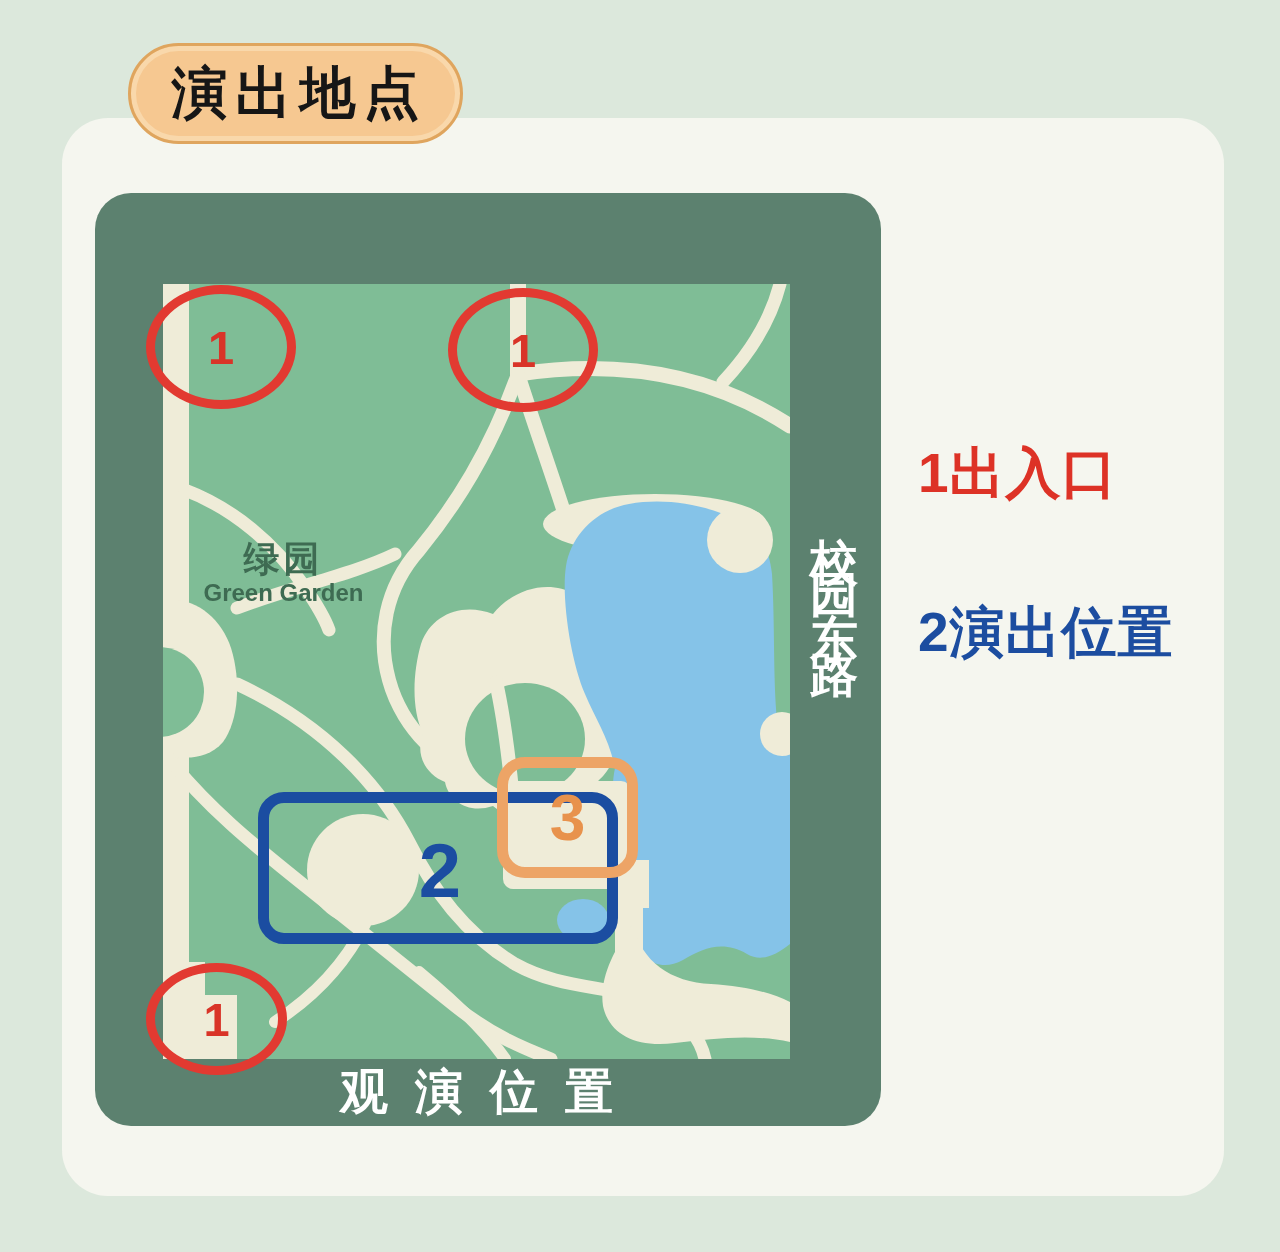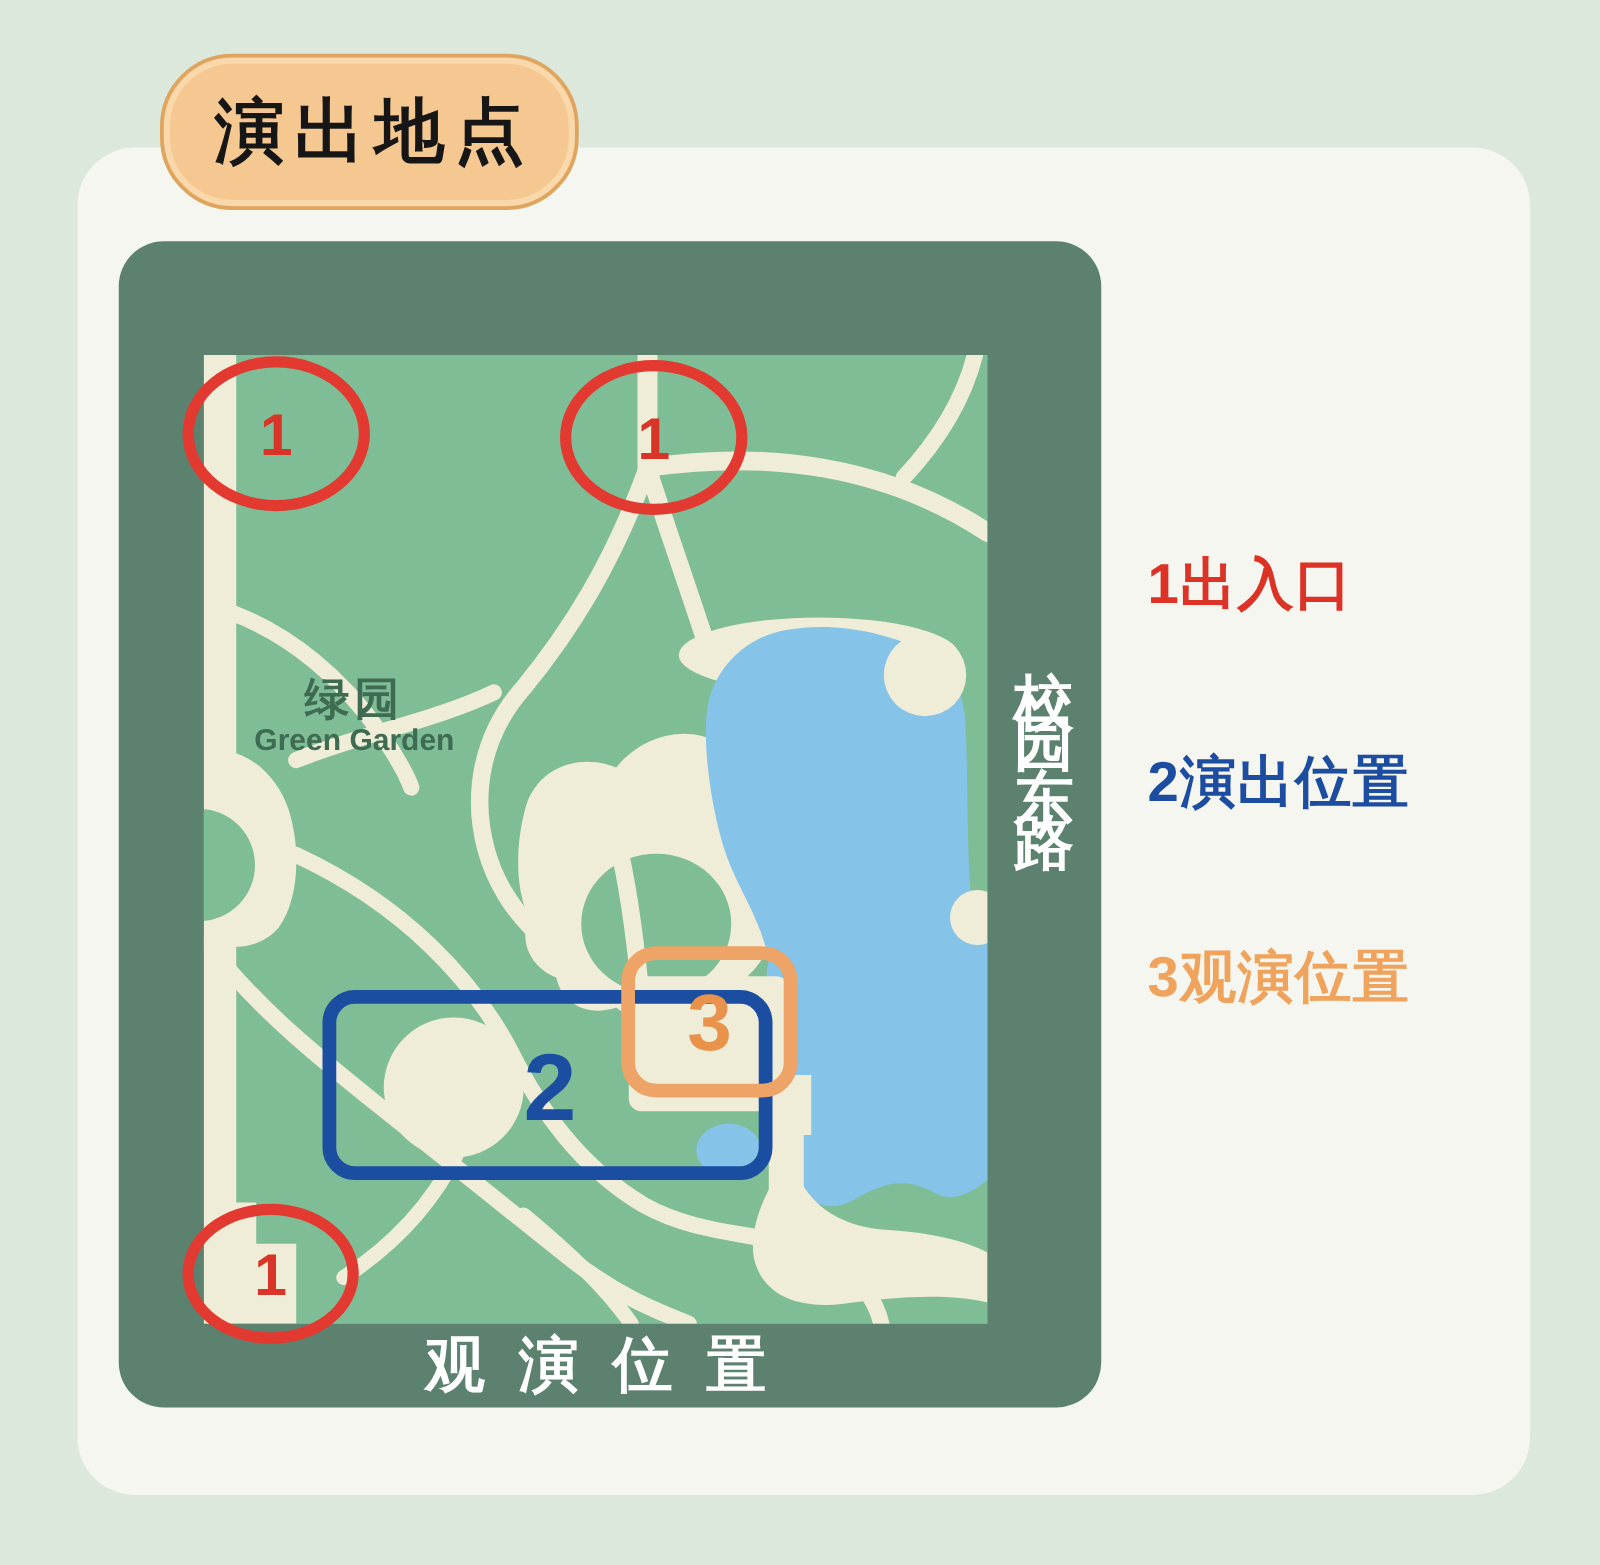--- a/index.html
+++ b/index.html
@@ -9,21 +9,21 @@
     font-family:"Liberation Sans", sans-serif;
     -webkit-font-smoothing:antialiased;
   }
   
   .card{
     position:absolute;left:62px;top:118px;width:1162px;height:1078px;
     background:#f5f6ef;border-radius:46px;
   }
   
   .badge{
-    position:absolute;left:128px;top:43px;width:335px;height:125px;
+    position:absolute;left:128px;top:43px;width:335px;height:101px;
     background:#f6c891;border:3px solid #dfa55e;border-radius:58px;
     box-shadow:inset 0 0 0 5px #f9d8ab;
     display:flex;align-items:center;justify-content:center;
     box-sizing:border-box;
   }
   .badge span{
     font-size:56px;font-weight:bold;color:#161616;letter-spacing:8px;text-indent:8px;
   }
   
   .frame{
@@ -68,21 +68,21 @@
     border:11px solid #1b4da1;border-radius:26px;
   }
   .zone-stage span{color:#1b4da1;font-size:76px;font-weight:bold;transform:translate(2px,2px);}
   .zone-view{
     left:497px;top:757px;width:141px;height:121px;
     border:11px solid #eda466;border-radius:28px;
   }
   .zone-view span{color:#e8924c;font-size:64px;font-weight:bold;}
   
   .legend-item{
-    position:absolute;left:918px;font-size:45px;font-weight:bold;white-space:nowrap;
+    position:absolute;left:918px;font-size:55px;font-weight:bold;white-space:nowrap;
     letter-spacing:1px;
   }
   .legend-red{color:#dd3226;}
   .legend-blue{color:#1c4da0;}
   .legend-orange{color:#efa35c;}
 </style>
 </head>
 <body>
 
 <div id="page">
@@ -180,17 +180,14 @@
 
   <div class="road road-h road-middle">观演位置</div>
   <div class="road road-east">校园东路</div>
 
   <div class="legend-item legend-red" style="top:437px;">
     <span>1</span><span>出入口</span>
   </div>
   <div class="legend-item legend-blue" style="top:596px;">
     <span>2</span><span>演出位置</span>
   </div>
-  <div class="legend-item legend-orange" style="top:752px;">
-    <span>3</span><span>观演位置</span>
-  </div>
 
 </div>
 
 </body></html>

